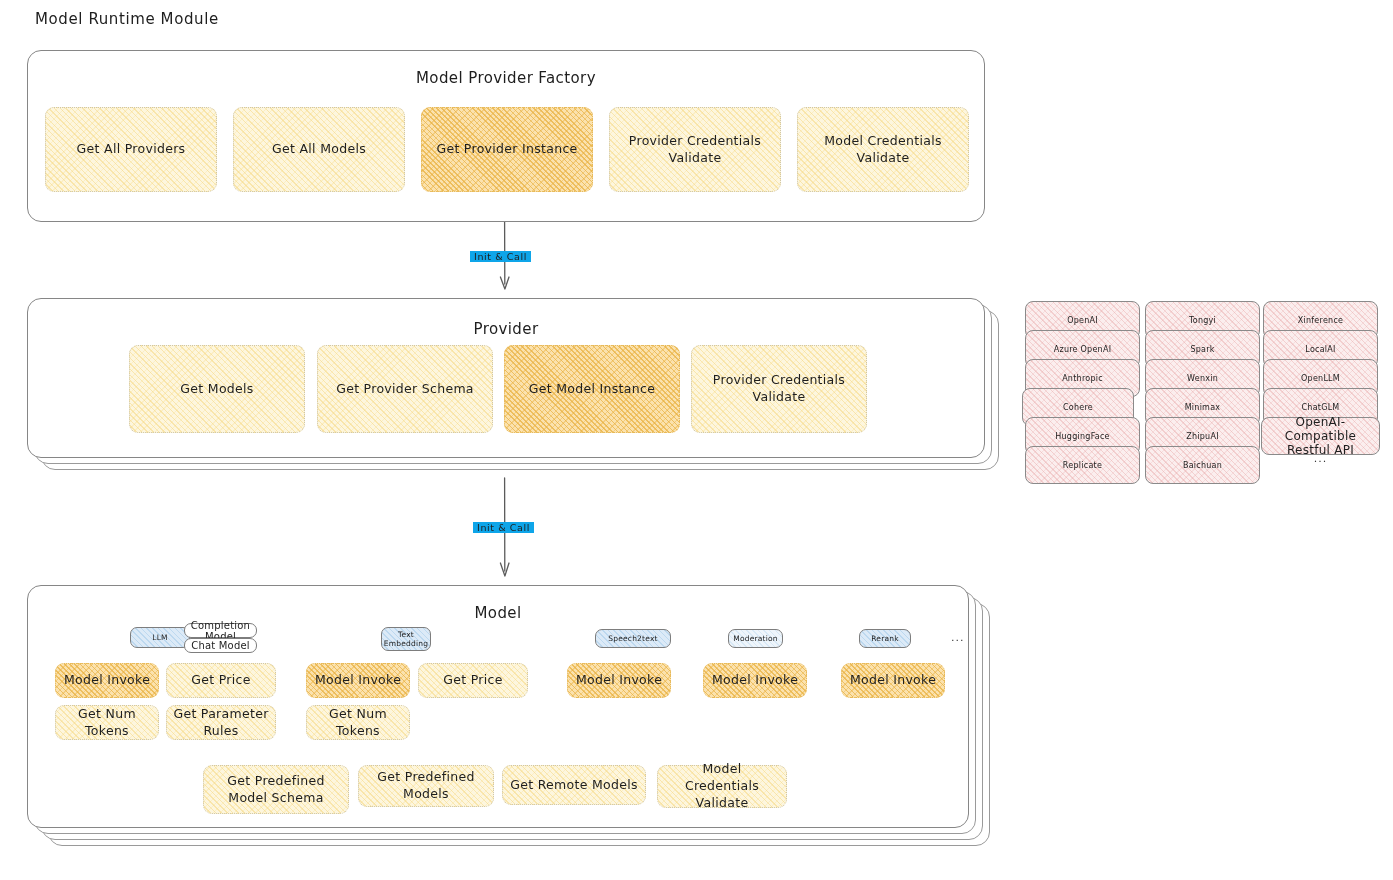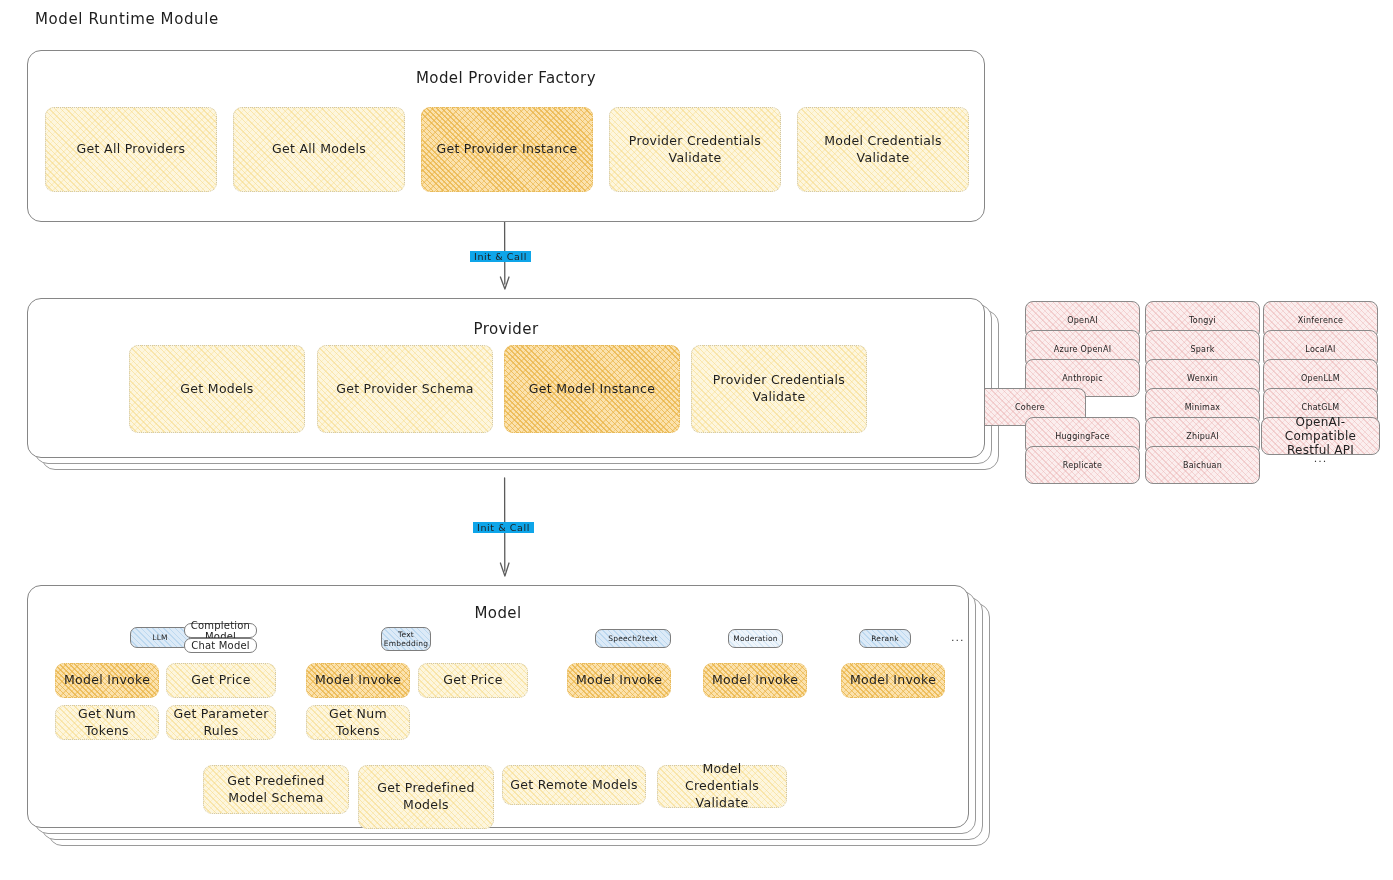--- a/index.html
+++ b/index.html
@@ -165,21 +165,21 @@
   <div class="panel-title" style="left:27px;top:320px;width:958px;z-index:3;">Provider</div>
 
   <div class="node" style="left:129px;top:345px;width:176px;height:88px;z-index:3;">Get Models</div>
   <div class="node" style="left:317px;top:345px;width:176px;height:88px;z-index:3;">Get Provider Schema</div>
   <div class="node hi" style="left:504px;top:345px;width:176px;height:88px;z-index:3;">Get Model Instance</div>
   <div class="node" style="left:691px;top:345px;width:176px;height:88px;z-index:3;">Provider Credentials Validate</div>
 
   <div class="chip" style="left:1025px;top:301px;width:115px;height:23px;">OpenAI</div>
   <div class="chip" style="left:1025px;top:330px;width:115px;height:23px;">Azure OpenAI</div>
   <div class="chip" style="left:1025px;top:359px;width:115px;height:23px;">Anthropic</div>
-  <div class="chip" style="left:974px;top:388px;width:112px;height:23px;">Cohere</div>
+  <div class="chip" style="left:1022px;top:388px;width:112px;height:23px;">Cohere</div>
   <div class="chip" style="left:1025px;top:417px;width:115px;height:23px;">HuggingFace</div>
   <div class="chip" style="left:1025px;top:446px;width:115px;height:23px;">Replicate</div>
 
   <div class="chip" style="left:1145px;top:301px;width:115px;height:23px;">Tongyi</div>
   <div class="chip" style="left:1145px;top:330px;width:115px;height:23px;">Spark</div>
   <div class="chip" style="left:1145px;top:359px;width:115px;height:23px;">Wenxin</div>
   <div class="chip" style="left:1145px;top:388px;width:115px;height:23px;">Minimax</div>
   <div class="chip" style="left:1145px;top:417px;width:115px;height:23px;">ZhipuAI</div>
   <div class="chip" style="left:1145px;top:446px;width:115px;height:23px;">Baichuan</div>
 
@@ -222,17 +222,17 @@
 
   <div class="badge pale" style="left:728px;top:629px;width:55px;height:19px;z-index:3;">Moderation</div>
   <div class="node hi" style="left:703px;top:663px;width:104px;height:35px;z-index:3;">Model Invoke</div>
 
   <div class="badge" style="left:859px;top:629px;width:52px;height:19px;z-index:3;">Rerank</div>
   <div class="node hi" style="left:841px;top:663px;width:104px;height:35px;z-index:3;">Model Invoke</div>
 
   <div class="dots" style="left:951px;top:631px;z-index:3;">...</div>
 
   <div class="node" style="left:203px;top:765px;width:146px;height:49px;z-index:3;">Get Predefined Model Schema</div>
-  <div class="node" style="left:358px;top:765px;width:136px;height:64px;z-index:3;">Get Predefined Models</div>
+  <div class="node" style="left:358px;top:765px;width:136px;height:42px;z-index:3;">Get Predefined Models</div>
   <div class="node" style="left:502px;top:765px;width:144px;height:40px;z-index:3;">Get Remote Models</div>
   <div class="node" style="left:657px;top:765px;width:130px;height:43px;z-index:3;">Model Credentials Validate</div>
 
 </div>
 
 </body></html>

